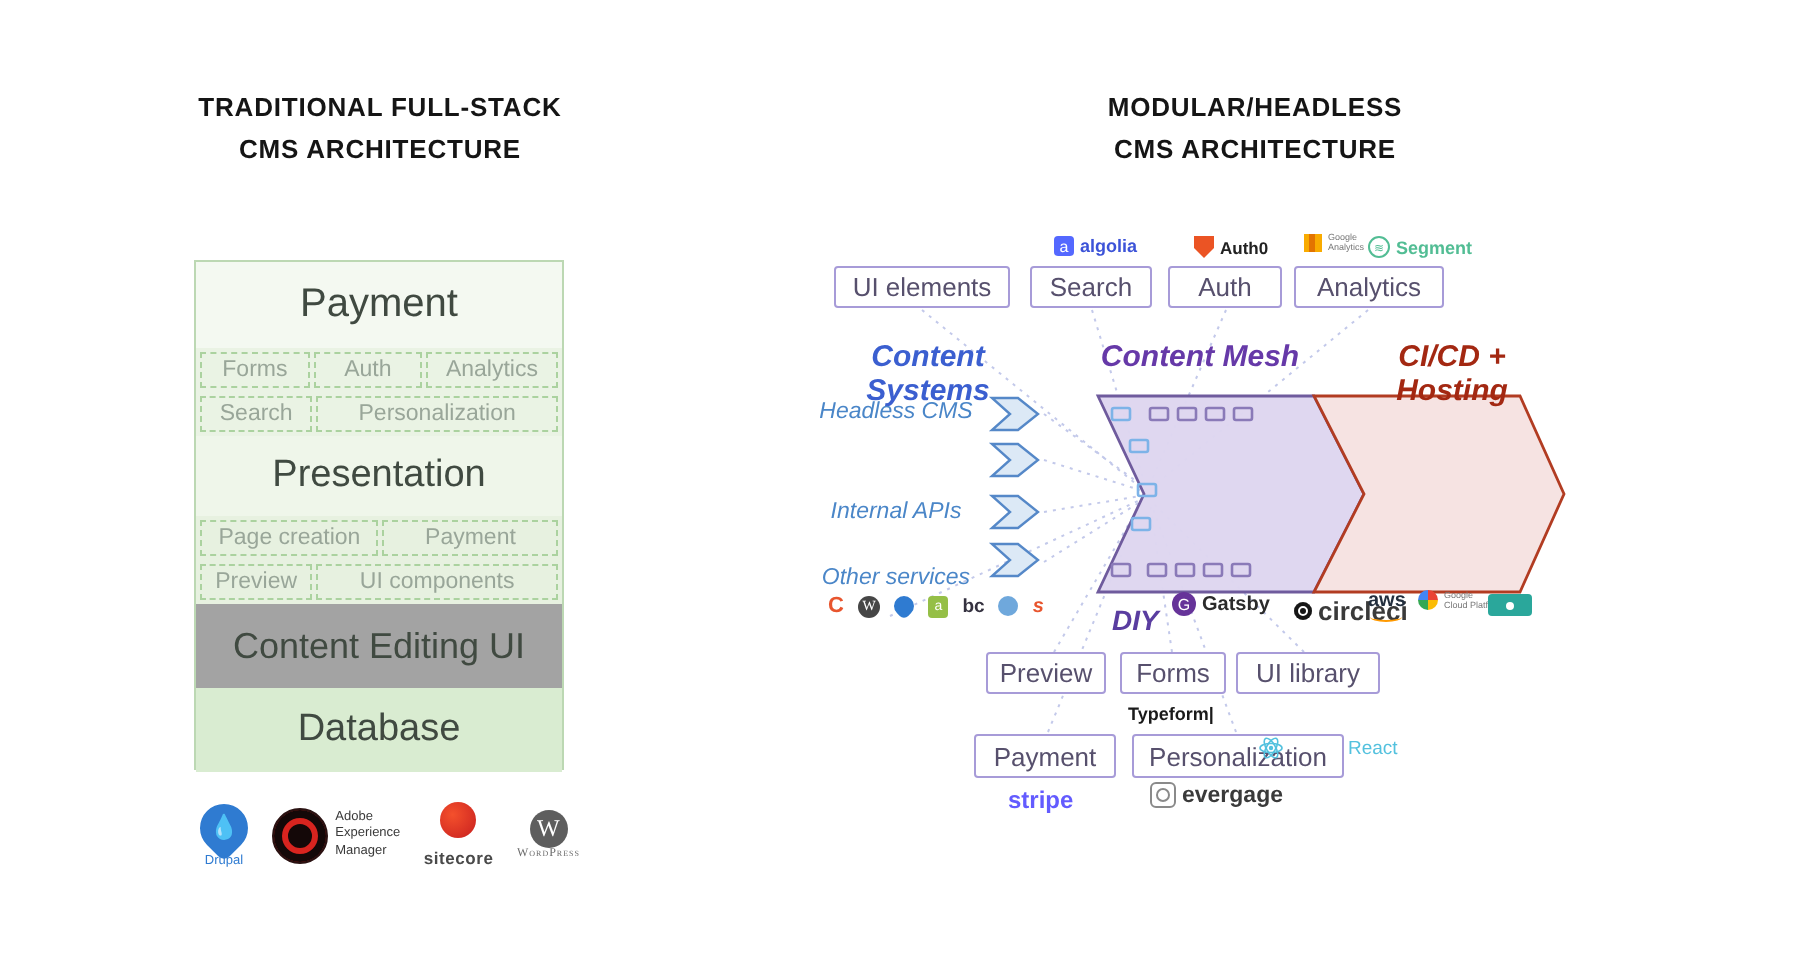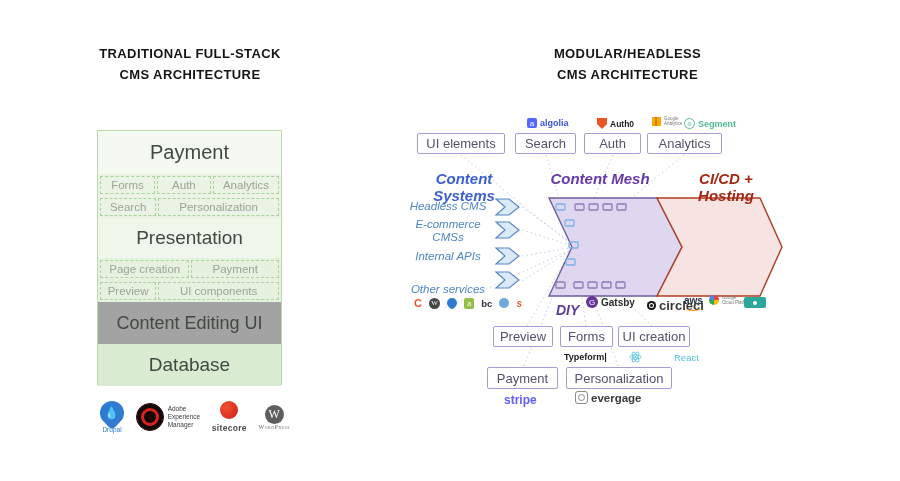--- a/index.html
+++ b/index.html
@@ -155,21 +155,20 @@
   <div class="abs pbox" style="left:417px;top:133px;width:88px;height:21px;">UI elements</div>
   <div class="abs pbox" style="left:515px;top:133px;width:61px;height:21px;">Search</div>
   <div class="abs pbox" style="left:584px;top:133px;width:57px;height:21px;">Auth</div>
   <div class="abs pbox" style="left:647px;top:133px;width:75px;height:21px;">Analytics</div>
 
   <div class="abs seclabel" style="left:405px;top:170px;width:118px;color:#3b5fd0;">Content Systems</div>
   <div class="abs seclabel" style="left:550px;top:170px;width:100px;color:#6639a8;">Content Mesh</div>
   <div class="abs seclabel" style="left:670px;top:170px;width:112px;color:#a32812;">CI/CD + Hosting</div>
 
   <div class="abs srcitem" style="left:404px;top:200px;width:88px;">Headless CMS</div>
-  <div class="abs srcitem" style="left:404px;top:218px;width:88px;">E-commerce CMSs</div>
   <div class="abs srcitem" style="left:404px;top:250px;width:88px;">Internal APIs</div>
   <div class="abs srcitem" style="left:404px;top:283px;width:88px;">Other services</div>
 
   <div class="abs" style="left:414px;top:297px;width:108px;display:flex;align-items:center;justify-content:space-between;">
     <span style="color:#e8552e;font-weight:700;font-size:11px;">C</span>
     <span class="circ" style="width:11px;height:11px;background:#464646;color:#fff;font-size:7px;font-family:'Liberation Serif',serif;">W</span>
     <span style="width:10px;height:10px;background:#2f7bd1;border-radius:50% 50% 50% 3px;transform:rotate(-45deg);display:inline-block;"></span>
     <span style="width:10px;height:11px;background:#95bf47;border-radius:2px;color:#fff;font-size:7px;display:inline-flex;align-items:center;justify-content:center;">a</span>
     <span style="color:#34313f;font-weight:700;font-size:9.5px;">bc</span>
     <span class="circ" style="width:10px;height:10px;background:#6fa8dc;"></span>
@@ -195,26 +194,26 @@
       <div>Google</div>
       <div>Cloud Platform</div>
     </span>
   </div>
   <div class="abs" style="left:744px;top:297px;width:22px;height:11px;background:#2aa79b;border-radius:2px;display:flex;align-items:center;justify-content:center;">
     <span style="width:4px;height:4px;background:#fff;border-radius:50%;display:inline-block;"></span>
   </div>
 
   <div class="abs pbox" style="left:493px;top:326px;width:60px;height:21px;">Preview</div>
   <div class="abs pbox" style="left:560px;top:326px;width:53px;height:21px;">Forms</div>
-  <div class="abs pbox" style="left:618px;top:326px;width:72px;height:21px;">UI creation</div>
+  <div class="abs pbox" style="left:618px;top:326px;width:72px;height:21px;">UI library</div>
   <div class="abs pbox" style="left:487px;top:367px;width:71px;height:22px;">Payment</div>
   <div class="abs pbox" style="left:566px;top:367px;width:106px;height:22px;">Personalization</div>
 
   <div class="abs" style="left:564px;top:352px;font-size:9px;font-weight:700;color:#1a1a1a;">Typeform|</div>
-  <div class="abs tinylogo" style="left:629px;top:351px;gap:32px;">
+  <div class="abs tinylogo" style="left:629px;top:368px;gap:32px;">
     <svg width="13" height="12" viewBox="0 0 26 24">
       <g fill="none" stroke="#53c1de" stroke-width="1.6">
         <ellipse cx="13" cy="12" rx="11" ry="4.5"></ellipse>
         <ellipse cx="13" cy="12" rx="11" ry="4.5" transform="rotate(60 13 12)"></ellipse>
         <ellipse cx="13" cy="12" rx="11" ry="4.5" transform="rotate(120 13 12)"></ellipse>
       </g>
       <circle cx="13" cy="12" r="2.2" fill="#53c1de"></circle>
     </svg>
     <span style="color:#53c1de;font-size:9.5px;">React</span>
   </div>

